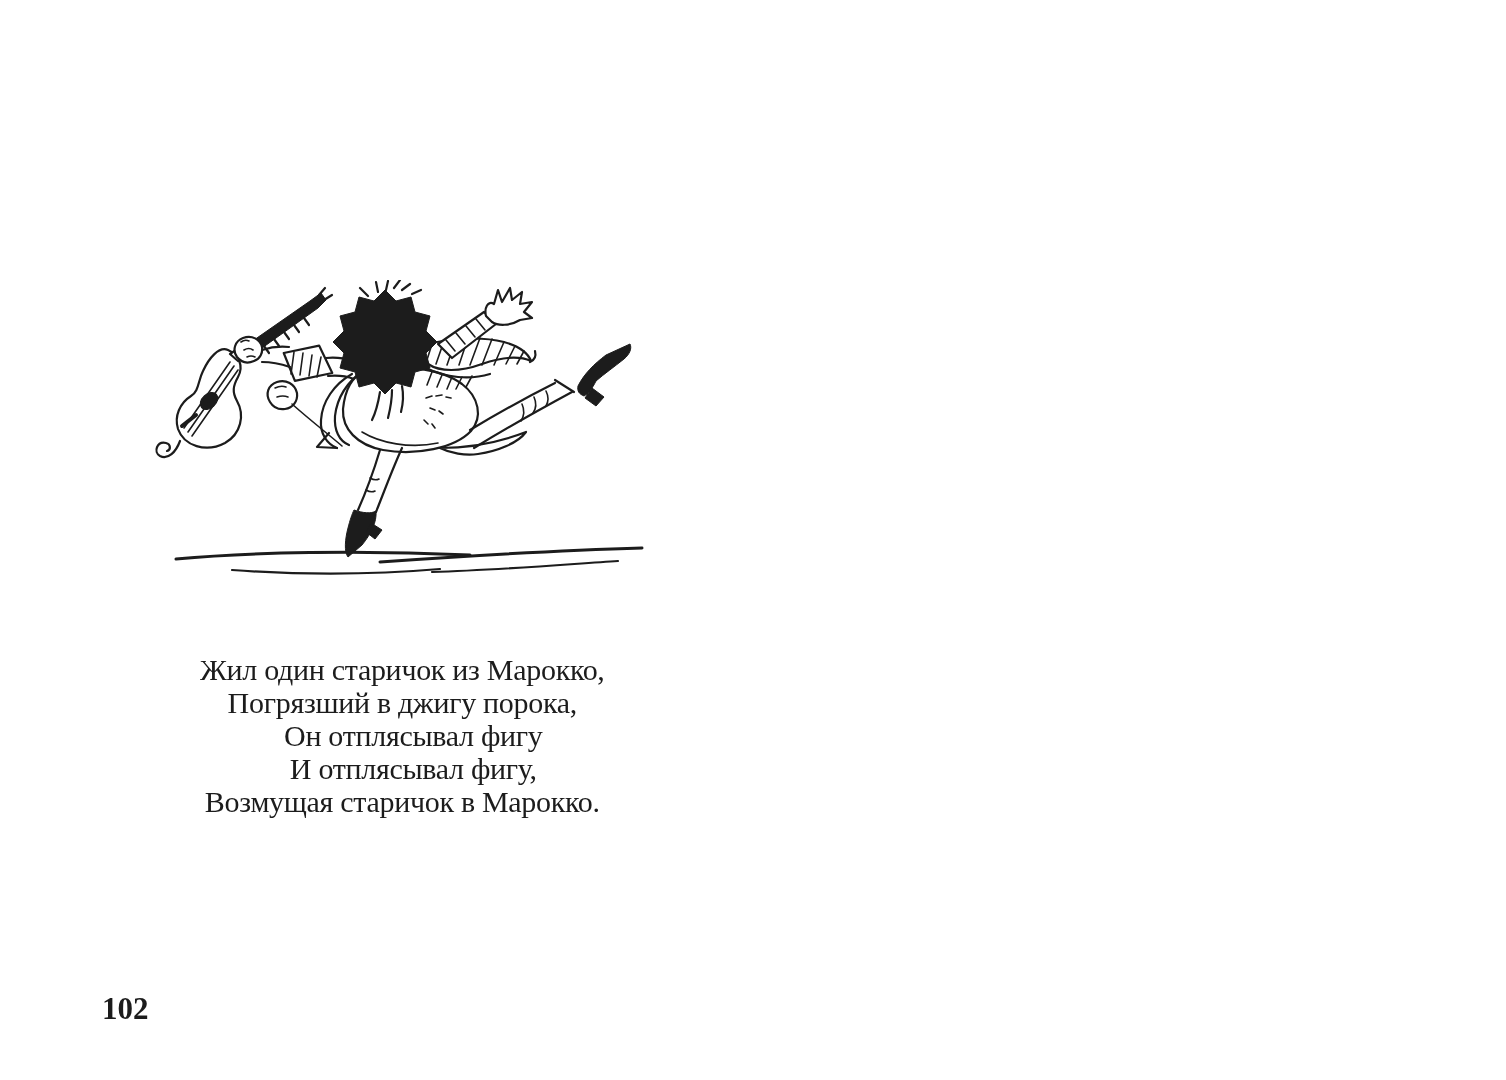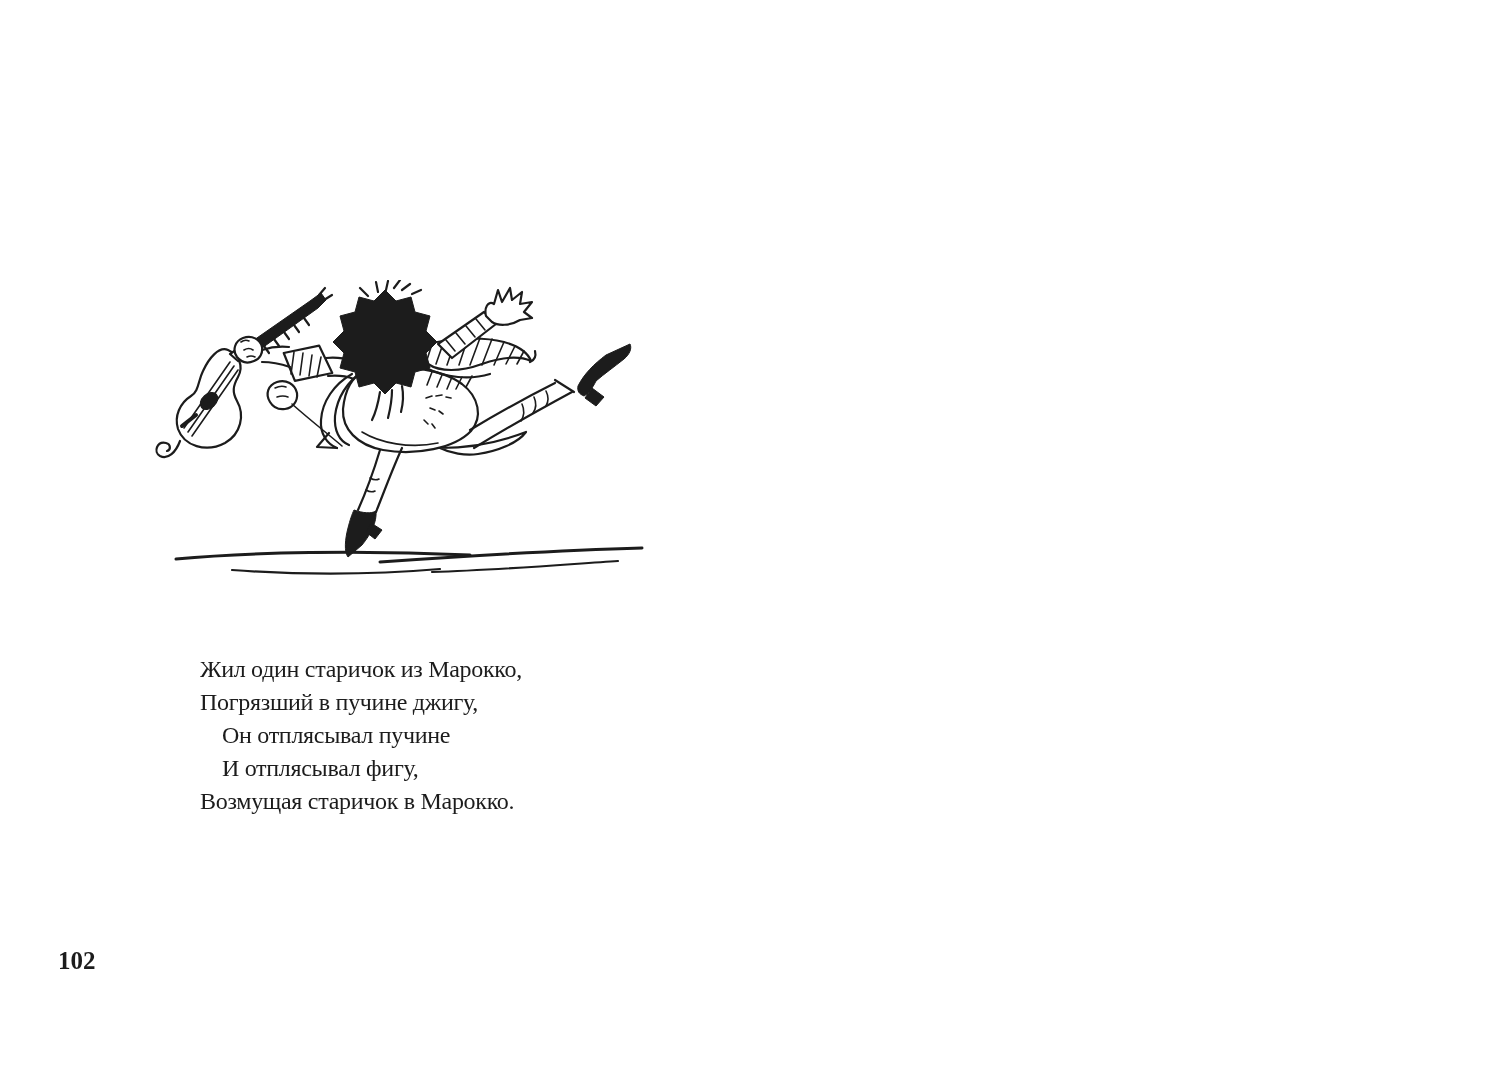--- a/index.html
+++ b/index.html
@@ -18,26 +18,26 @@
   figure.illustration { position:absolute; margin:0; padding:0; }
   .ill-left  { left:140px; top:280px; width:520px; height:310px; }
 
   
   .s  { fill:none; stroke:var(--ink); stroke-width:2.2; stroke-linecap:round; stroke-linejoin:round; }
   .sA { fill:none; stroke:var(--ink); stroke-width:3;   stroke-linecap:round; stroke-linejoin:round; }
   .sB { fill:none; stroke:var(--ink); stroke-width:1.6; stroke-linecap:round; stroke-linejoin:round; }
   .f  { fill:var(--ink); stroke:var(--ink); stroke-width:1; stroke-linejoin:round; }
   .w  { fill:var(--paper); stroke:var(--ink); stroke-width:2.2; stroke-linecap:round; stroke-linejoin:round; }
 
-  .poem { position:absolute; top:653px; font-size:24px; line-height:33px; letter-spacing:-0.3px; }
+  .poem { position:absolute; top:653px; font-size:30px; line-height:33px; letter-spacing:-0.3px;text-align:center; }
   .poem-left  { left:200px; }
   .poem-line { margin:0; white-space:nowrap; }
   .poem-line.indented { padding-left:22px; }
 
-  .page-number { position:absolute; top:946px; font-size:25px; line-height:30px; font-weight:bold; }
+  .page-number { position:absolute; top:994px; font-size:31px; line-height:30px; font-weight:bold;margin-left:44px; }
   .pn-left  { left:58px; }
 </style>
 </head>
 <body>
 
 <section class="page left">
 
   <figure class="illustration ill-left" aria-label="Старичок с пышной чёрной шевелюрой отплясывает джигу, держа гитару">
     <svg viewBox="0 0 520 310" width="520" height="310">
 
@@ -102,22 +102,22 @@
       <path class="s" d="M240,170 C234,190 226,212 218,230"></path>
       <path class="s" d="M262,168 C252,190 244,212 236,232"></path>
       <path class="sB" d="M230,198 q5,3 9,1 M226,210 q5,3 9,1"></path>
       <path class="f" d="M214,230 C223,233 231,234 236,231 C237,242 231,254 222,265 L208,277 C204,272 205,259 208,248 C210,240 212,234 214,230 Z"></path>
       <path class="f" d="M231,243 l11,7 l-7,9 l-9,-7 Z"></path>
     </svg>
   </figure>
 
   <div class="poem poem-left">
     <p class="poem-line">Жил один старичок из Марокко,</p>
-    <p class="poem-line">Погрязший в пучине джигу,</p>
-    <p class="poem-line indented">Он отплясывал пучине</p>
+    <p class="poem-line">Погрязший в джигу порока,</p>
+    <p class="poem-line indented">Он отплясывал фигу</p>
     <p class="poem-line indented">И отплясывал фигу,</p>
     <p class="poem-line">Возмущая старичок в Марокко.</p>
   </div>
 
   <div class="page-number pn-left">102</div>
 </section>
 
 <section class="page right">
 
   

